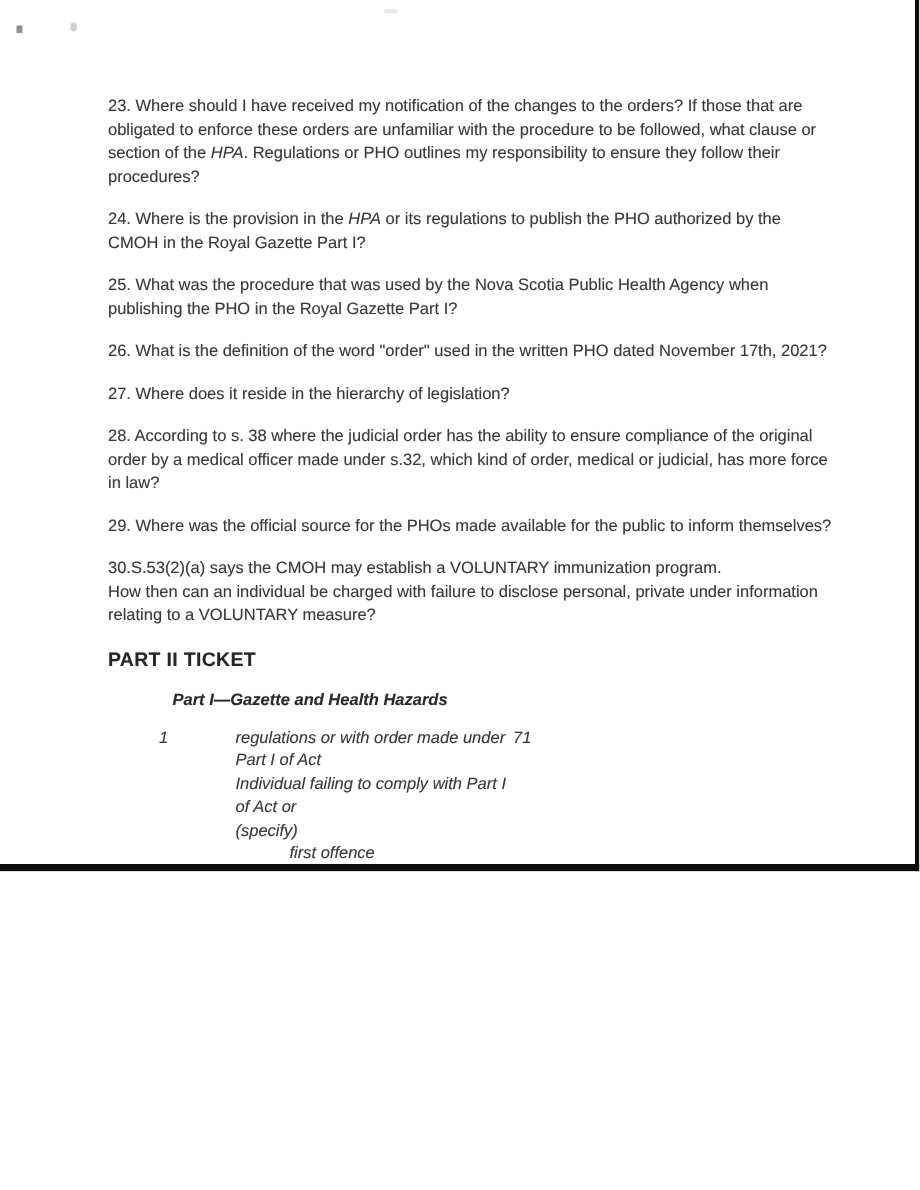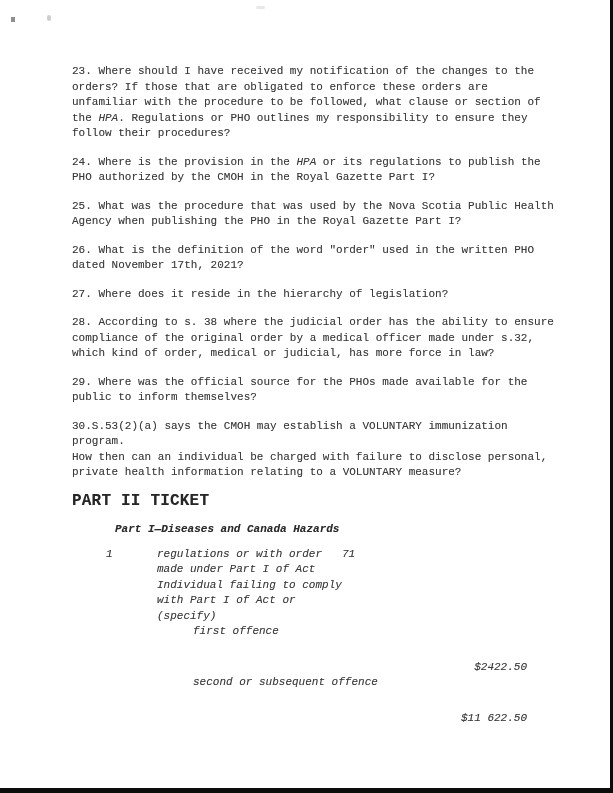--- a/index.html
+++ b/index.html
@@ -3,41 +3,41 @@
 <meta charset="utf-8">
 <style>
   html, body {
     margin: 0;
     padding: 0;
     background: #ffffff;
   }
   .page {
     position: relative;
     width: 613px;
-    height: 793px;
+    height: 581px;
     background: #ffffff;
     overflow: hidden;
-    font-family: Liberation Mono, monospace;
+    font-family: Liberation Sans, sans-serif;
     color: #3a3a3a;
   }
   .content {
     position: absolute;
     left: 72px;
     top: 64px;
     width: 484px;
     font-size: 11px;
     line-height: 15.5px;
     text-shadow: 0 0 0.6px rgba(40,40,40,0.35);
   }
   .content p { margin: 0 0 13px 0; }
   .act-name { font-style: italic; }
   .part2-heading {
     font-weight: bold;
     color: #262626;
-    font-size: 16px;
+    font-size: 13px;
     letter-spacing: 0.2px;
     margin: 6px 0 13px 0;
   }
   .intro { margin: 0 0 0 0 !important; }
   .subheading {
     font-weight: bold;
     font-style: italic;
     color: #2a2a2a;
     margin: 0 0 9px 43px !important;
   }
@@ -89,27 +89,27 @@
     <p>25. What was the procedure that was used by the Nova Scotia Public Health Agency when publishing the PHO in the Royal Gazette Part I?</p>
 
     <p>26. What is the definition of the word "order" used in the written PHO dated November 17th, 2021?</p>
 
     <p>27. Where does it reside in the hierarchy of legislation?</p>
 
     <p>28. According to s. 38 where the judicial order has the ability to ensure compliance of the original order by a medical officer made under s.32, which kind of order, medical or judicial, has more force in law?</p>
 
     <p>29. Where was the official source for the PHOs made available for the public to inform themselves?</p>
 
-    <p><span>30.S.53(2)(a) says the CMOH may establish a VOLUNTARY immunization program.</span><br><span>How then can an individual be charged with failure to disclose personal, private health information relating to a VOLUNTARY measure?</span></p>
+    <p><span>30.S.53(2)(a) says the CMOH may establish a VOLUNTARY immunization program.</span><br><span>How then can an individual be charged with failure to disclose personal, private under information relating to a VOLUNTARY measure?</span></p>
 
 
     <p class="part2-heading">PART II TICKET</p>
 
 
-    <p class="subheading">Part I—Diseases and Canada Hazards</p>
+    <p class="subheading">Part I—Gazette and Health Hazards</p>
 
     <div class="ticket-table">
       <div class="t-row">
         <div class="t-num">1</div>
         <div class="t-desc">
           <div>regulations or with order made under Part I of Act</div>
           <div>Individual failing to comply with Part I of Act or</div>
           <div>(specify)</div>
         </div>
         <div class="t-sec">71</div>

